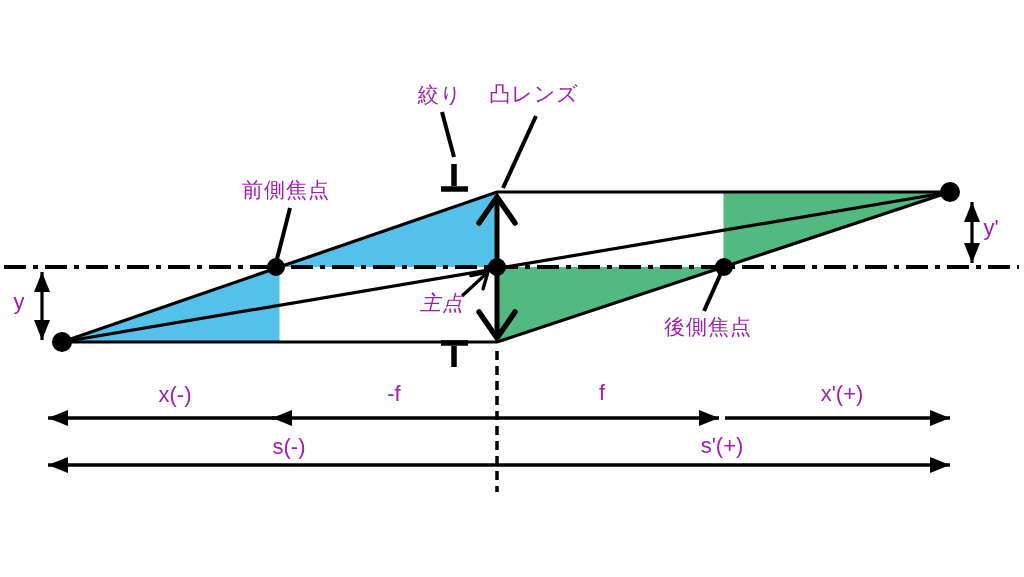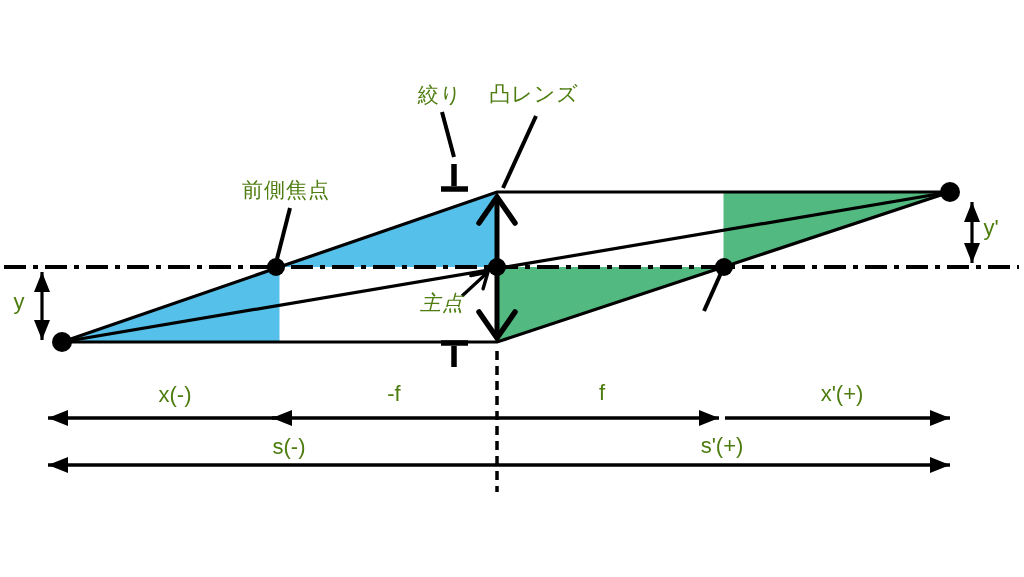--- a/index.html
+++ b/index.html
@@ -15,21 +15,21 @@
     background: #ffffff;
   }
   .stage svg {
     position: absolute;
     left: 0; top: 0;
   }
   .lbl {
     position: absolute;
     transform: translate(-50%, -50%);
     white-space: nowrap;
-    color: #4d7c0f;
+    color: #a21caf;
     font-size: 21px;
     font-weight: 500;
     letter-spacing: 1px;
     user-select: none;
   }
   .lbl.math {
     font-size: 22px;
     font-weight: 500;
     letter-spacing: 0;
   }
@@ -108,20 +108,21 @@
     <circle cx="950" cy="192" r="10" fill="#000"></circle>
     <circle cx="276" cy="267" r="9" fill="#000"></circle>
     <circle cx="724" cy="267" r="9" fill="#000"></circle>
     <circle cx="497" cy="267" r="9" fill="#000"></circle>
   </svg>
 
   <div class="lbl p-aperture">絞り</div>
   <div class="lbl p-front-focal">前側焦点</div>
   <div class="lbl p-convex-lens">凸レンズ</div>
   <div class="lbl p-principal">主点</div>
+  <div class="lbl p-rear-focal">後側焦点</div>
 
   <div class="lbl math p-y">y</div>
   <div class="lbl math p-y-prime">y'</div>
   <div class="lbl math p-x">x(-)</div>
   <div class="lbl math p-minus-f">-f</div>
   <div class="lbl math p-f">f</div>
   <div class="lbl math p-x-prime">x'(+)</div>
   <div class="lbl math p-s">s(-)</div>
   <div class="lbl math p-s-prime">s'(+)</div>
 

